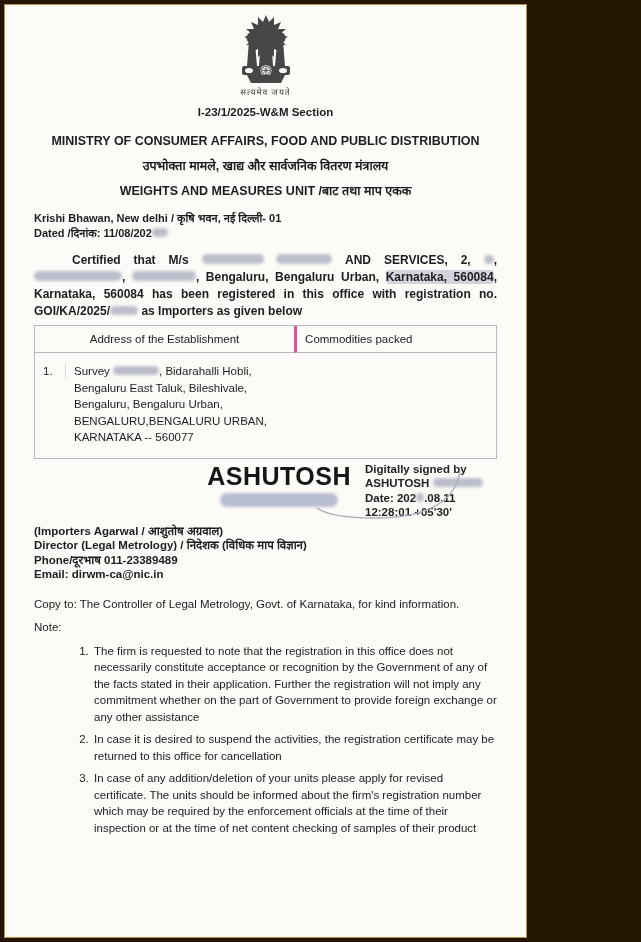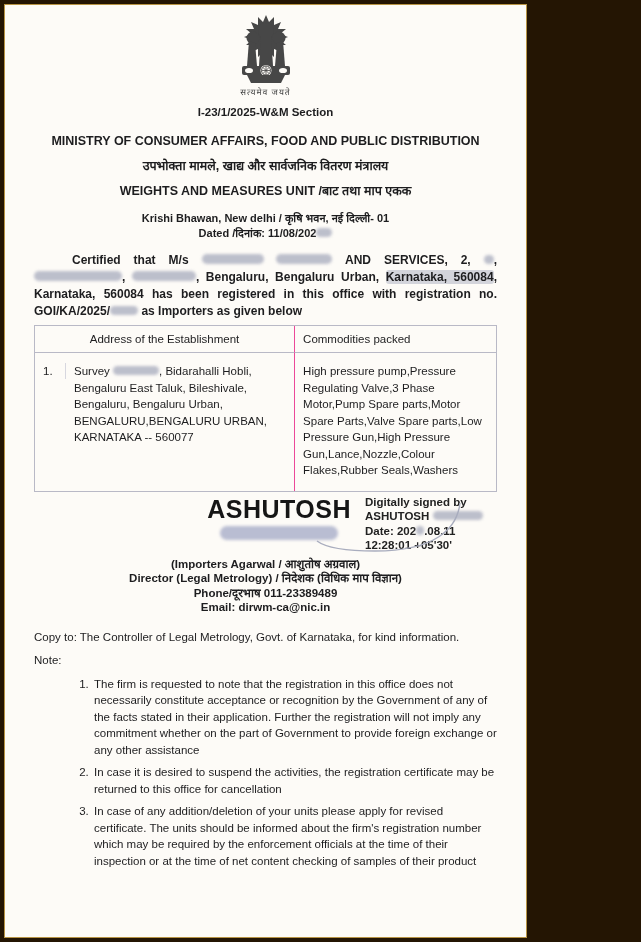--- a/index.html
+++ b/index.html
@@ -5,38 +5,38 @@
   html,body{margin:0;padding:0;background:#241503;}
   .page{
     width:531px;height:942px;box-sizing:border-box;position:relative;
     background:#fdfbf7;border:4px solid #241503;
     box-shadow:inset 0 0 0 1px #b79344;
     font-family:"Liberation Sans","DejaVu Sans",sans-serif;
     color:#1d1d1f;overflow:hidden;
   }
   .inner{padding:6px 30px 0 30px;}
   .c{text-align:center;}
-  .r{text-align:center;}
+  .r{text-align:left;}
   .emblem-wrap{text-align:center;padding-top:4px;line-height:0;}
   .emblem-caption{font-size:8.5px;color:#3a3a3a;letter-spacing:1px;line-height:10px;margin-top:1px;}
   .section-ref{font-size:11.5px;font-weight:bold;margin-top:9px;}
   .gov-header{margin-top:11px;font-size:12.5px;font-weight:bold;}
   .gov-header div{line-height:25px;}
   .addr-block{margin-top:7px;font-size:11px;font-weight:bold;line-height:15px;}
   .title-block{margin-top:29px;font-size:12.5px;font-weight:bold;}
   .title-block .sub{font-size:11.5px;margin-top:9px;}
   .title-block .sub-hi{font-size:11.5px;margin-top:6px;}
   .cert-para{margin-top:11px;font-size:12px;font-weight:bold;line-height:17px;text-align:justify;}
   .cert-para .indent{display:inline-block;width:38px;}
   .redact{display:inline-block;background:#a7abbd;border-radius:5px;filter:blur(1.5px);opacity:.75;vertical-align:baseline;height:10px;}
   .redact.sm{height:9px;}
   .smudge{background:rgba(160,164,184,.45);border-radius:3px;}
   .reg-table{margin-top:5px;border:1px solid #b9b9c6;display:grid;grid-template-columns:56.2% 43.8%;font-size:11.5px;}
   .reg-table .hcell{border-bottom:1px solid #b9b9c6;padding:6px 8px;line-height:14px;}
-  .reg-table .hcell.col2,.reg-table .bcell.col2{border-left:1px solid #ec4899;}
+  .reg-table .hcell.col2,.reg-table .bcell.col2{border-left:3px solid #ec4899;}
   .reg-table .bcell{padding:10px 8px 12px 8px;line-height:16.5px;}
   .reg-table .addr-row{display:flex;}
   .reg-table .row-num{width:22px;flex:none;border-right:1px solid #d7d7df;margin-right:8px;height:16px;}
   .sig-area{margin-top:3px;display:flex;justify-content:flex-end;align-items:flex-start;padding-right:4px;position:relative;}
   .sig-left{text-align:center;margin-right:14px;position:relative;}
   .sig-name{font-size:25px;font-weight:bold;letter-spacing:.5px;color:#161616;line-height:28px;}
   .sig-blob{width:118px;height:14px;background:#b9bdd2;border-radius:7px;filter:blur(1.8px);margin:3px auto 0 auto;}
   .sig-right{font-size:11.5px;font-weight:600;line-height:14.5px;color:#222;width:128px;}
   .sig-flourish{position:absolute;left:108px;top:6px;pointer-events:none;}
   .contact-block{font-size:11.5px;font-weight:bold;line-height:14.5px;margin-top:4px;padding-right:0px;}
@@ -108,21 +108,20 @@
 
     <div class="reg-table">
       <div class="hcell col1 c">Address of the Establishment</div>
       <div class="hcell col2">Commodities packed</div>
       <div class="bcell col1">
         <div class="addr-row">
           <span class="row-num">1.</span>
           <span><span>Survey</span> <span class="redact sm" style="width:46px;"></span><span>, Bidarahalli Hobli, Bengaluru East Taluk, Bileshivale, Bengaluru, Bengaluru Urban, BENGALURU,BENGALURU URBAN, KARNATAKA -- 560077</span></span>
         </div>
       </div>
-      <div class="bcell col2">High pressure pump,Pressure Regulating Valve,3 Phase Motor,Pump Spare parts,Motor Spare Parts,Valve Spare parts,Low Pressure Gun,High Pressure Gun,Lance,Nozzle,Colour Flakes,Rubber Seals,Washers</div>
     </div>
 
     <div class="sig-area">
       <div class="sig-left">
         <div class="sig-name">ASHUTOSH</div>
         <div class="sig-blob"></div>
         <svg class="sig-flourish" width="150" height="56" viewBox="0 0 150 56">
           <path d="M145 2 C142 28 120 50 60 50 C30 50 10 46 2 40" fill="none" stroke="#a9adbe" stroke-width="1.4"></path>
         </svg>
       </div>

